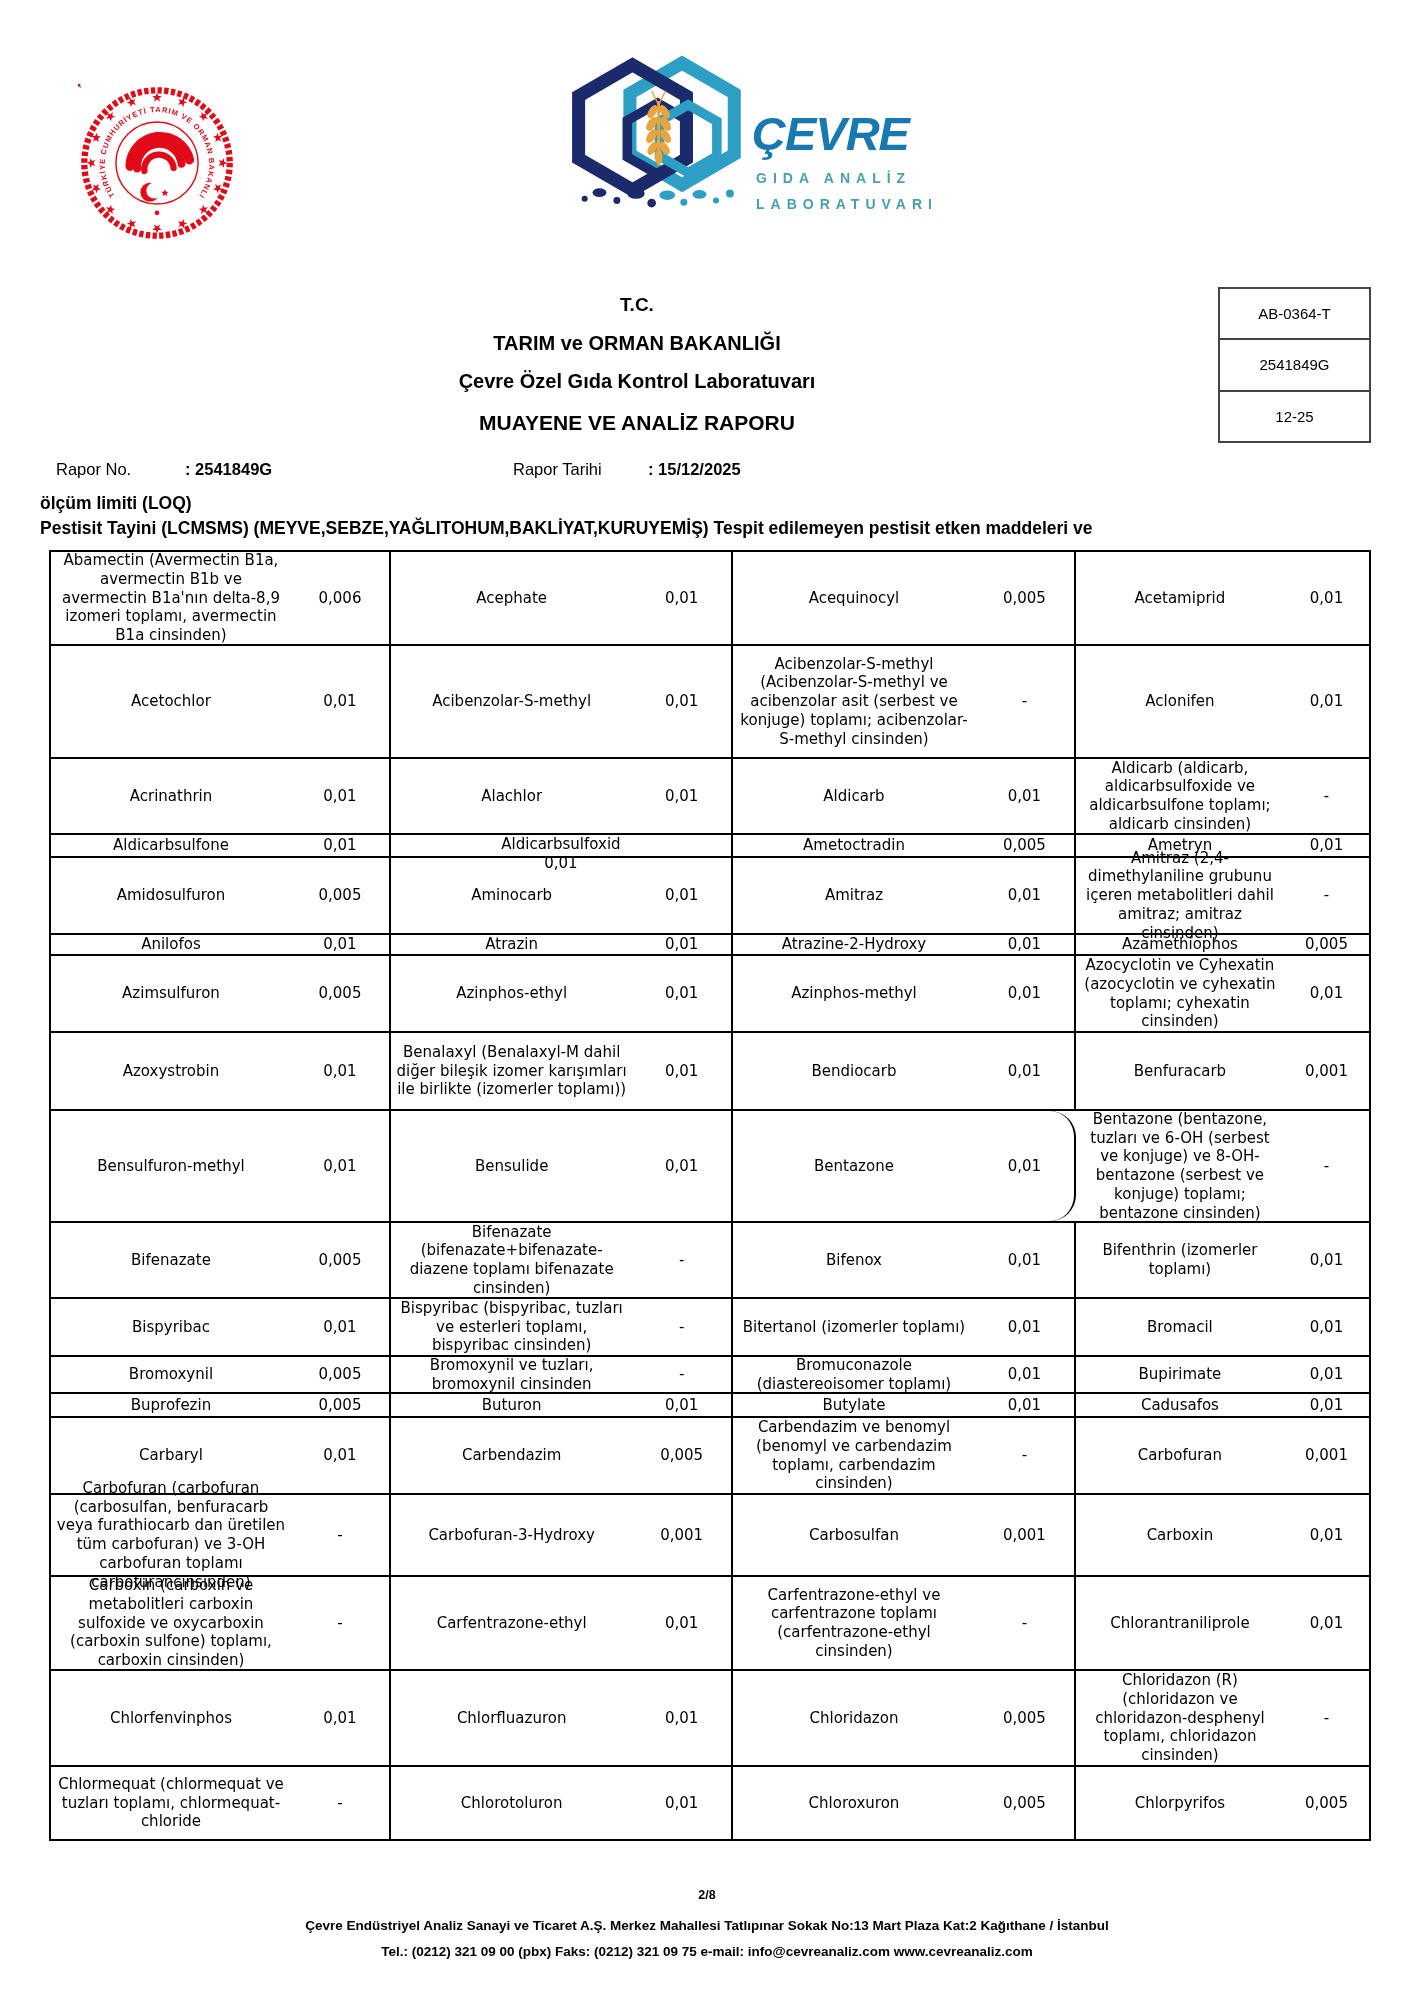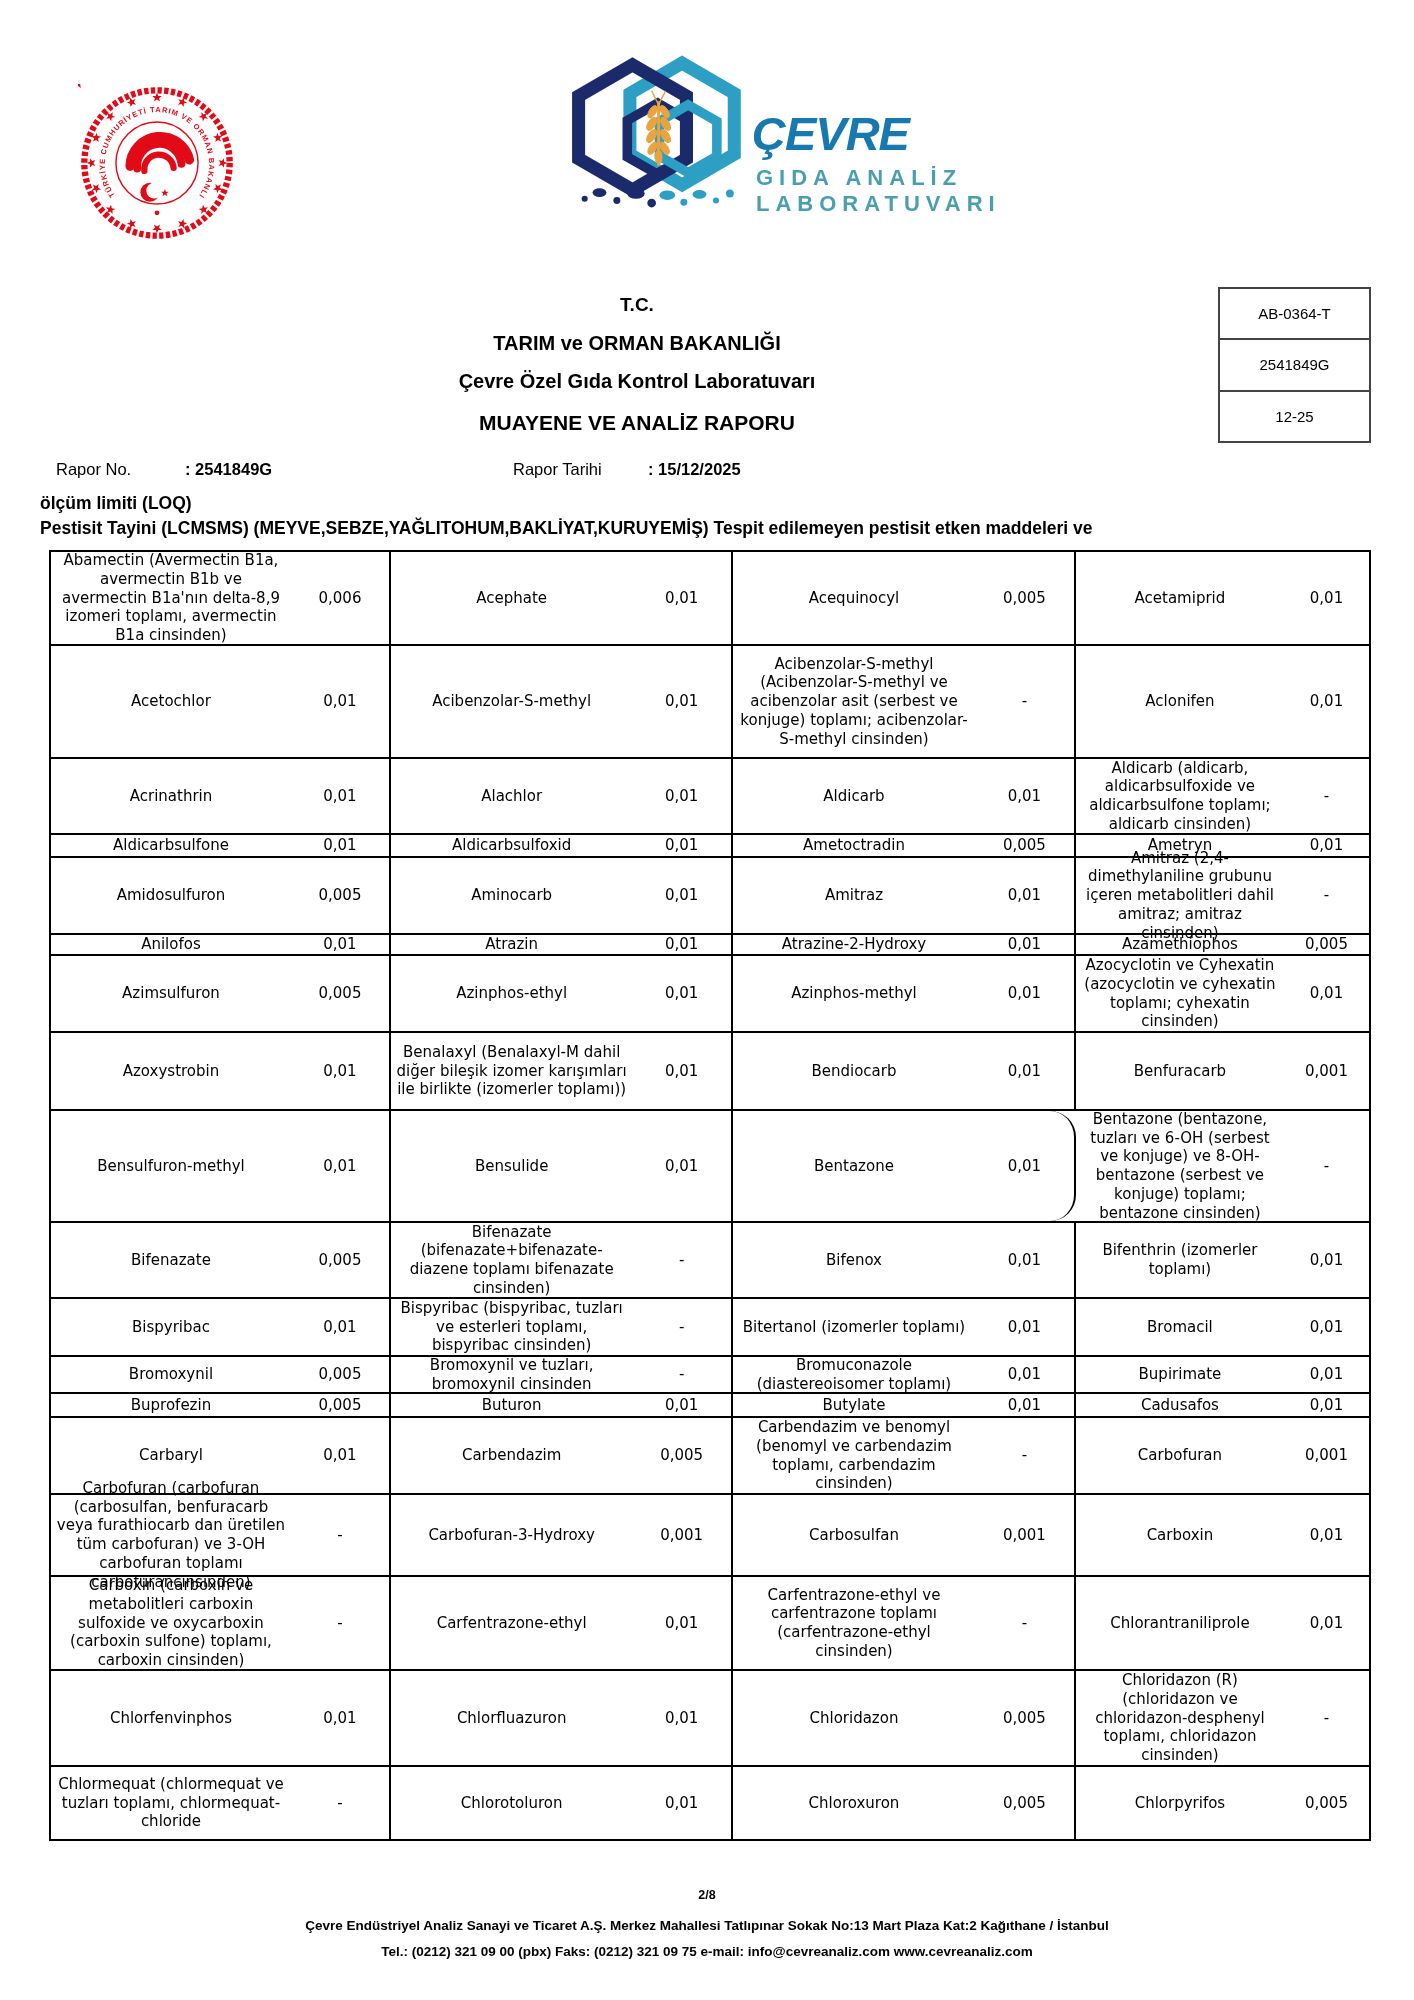--- a/index.html
+++ b/index.html
@@ -10,21 +10,21 @@
   
   .seal{position:absolute;left:78px;top:84px;width:158px;height:158px;}
   .cevre-logo{position:absolute;left:556px;top:50px;width:200px;height:180px;}
   .cevre-word{
     position:absolute;left:752px;top:106px;
     font-size:47px;font-weight:bold;font-style:italic;color:#1878b0;
     letter-spacing:-1px;
   }
   .cevre-sub{
     position:absolute;left:756px;top:165px;line-height:26px;
-    font-size:22px;color:#4a9fae;letter-spacing:6px;font-weight:bold;
+    font-size:14px;color:#4a9fae;letter-spacing:6px;font-weight:bold;
   }
   .info-box{
     position:absolute;left:1218px;top:287px;width:153px;height:156px;
     border:2px solid #444;box-sizing:border-box;display:flex;flex-direction:column;
   }
   .info-cell{
     flex:1;display:flex;align-items:center;justify-content:center;
     font-size:15px;border-bottom:2px solid #444;
   }
   .info-cell:last-child{border-bottom:none;}
@@ -227,21 +227,21 @@
       <div class="tcell" style="width: 294px;">
         <div class="pname">Aldicarb (aldicarb, aldicarbsulfoxide ve aldicarbsulfone toplamı; aldicarb cinsinden)</div>
         <div class="ploq">-</div>
       </div>
     </div>
     <div class="trow" style="height: 23px;">
       <div class="tcell" style="width: 341px;">
         <div class="pname">Aldicarbsulfone</div>
         <div class="ploq">0,01</div>
       </div>
-      <div class="tcell" style="width: 343px;">
+      <div class="tcell" style="width: 343px; flex-direction: column;">
         <div class="pname">Aldicarbsulfoxid</div>
         <div class="ploq">0,01</div>
       </div>
       <div class="tcell" style="width: 344px;">
         <div class="pname">Ametoctradin</div>
         <div class="ploq">0,005</div>
       </div>
       <div class="tcell" style="width: 294px;">
         <div class="pname">Ametryn</div>
         <div class="ploq">0,01</div>

